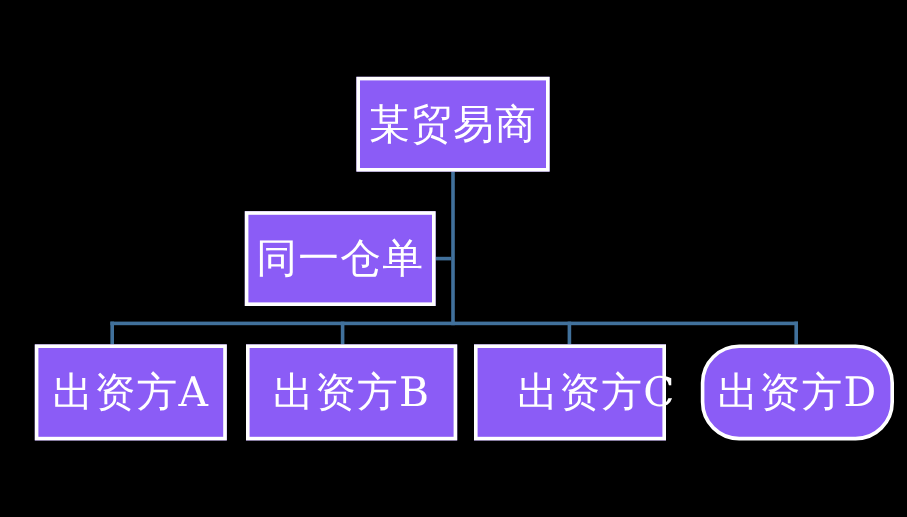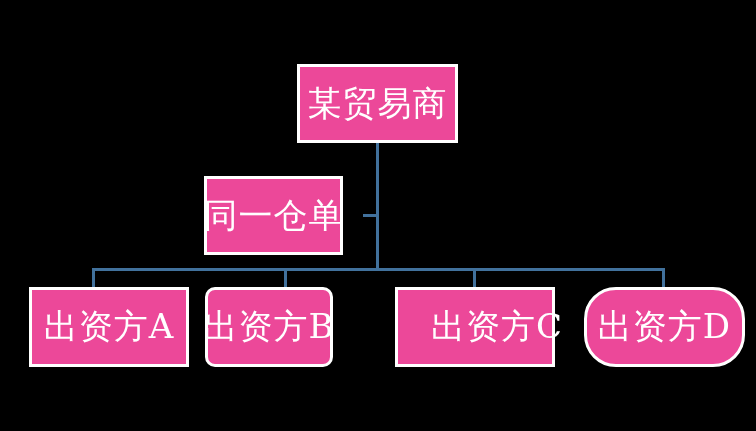--- a/index.html
+++ b/index.html
@@ -11,40 +11,40 @@
     position: relative;
     width: 756px;
     height: 431px;
     background: #000000;
     overflow: hidden;
     font-family: "DejaVu Serif", "Liberation Serif", serif;
   }
   .node {
     position: absolute;
     box-sizing: border-box;
-    background: #ec4899;
+    background: #8b5cf6;
     border: 3px solid #ffffff;
     color: #ffffff;
     display: flex;
     align-items: center;
     justify-content: center;
     font-size: 34px;
     letter-spacing: 1px;
     white-space: nowrap;
     text-align: center;
   }
   .connector {
     position: absolute;
     background: #41719c;
   }
   
   .n-trader   { left: 297px; top:  64px; width: 161px; height: 79px; }
-  .n-receipt  { left: 204px; top: 176px; width: 139px; height: 79px; }
+  .n-receipt  { left: 204px; top: 176px; width: 159px; height: 79px; }
   .n-funder-a { left:  29px; top: 287px; width: 160px; height: 80px; }
-  .n-funder-b { left: 205px; top: 287px; width: 128px; height: 80px; border-radius: 10px; }
+  .n-funder-b { left: 205px; top: 287px; width: 176px; height: 80px; }
   .n-funder-c { left: 395px; top: 287px; width: 160px; height: 80px; padding-left: 44px; }
   .n-funder-d { left: 584px; top: 287px; width: 161px; height: 80px; border-radius: 32px; }
   
   .c-trunk          { left: 376px; top: 143px; width: 3px;   height: 128px; }
   .c-receipt-branch { left: 363px; top: 214px; width: 13px;  height: 3px; }
   .c-bus            { left:  92px; top: 268px; width: 573px; height: 3px; }
   .c-stub-a         { left:  92px; top: 268px; width: 3px;   height: 19px; }
   .c-stub-b         { left: 284px; top: 268px; width: 3px;   height: 19px; }
   .c-stub-c         { left: 473px; top: 268px; width: 3px;   height: 19px; }
   .c-stub-d         { left: 662px; top: 268px; width: 3px;   height: 19px; }

